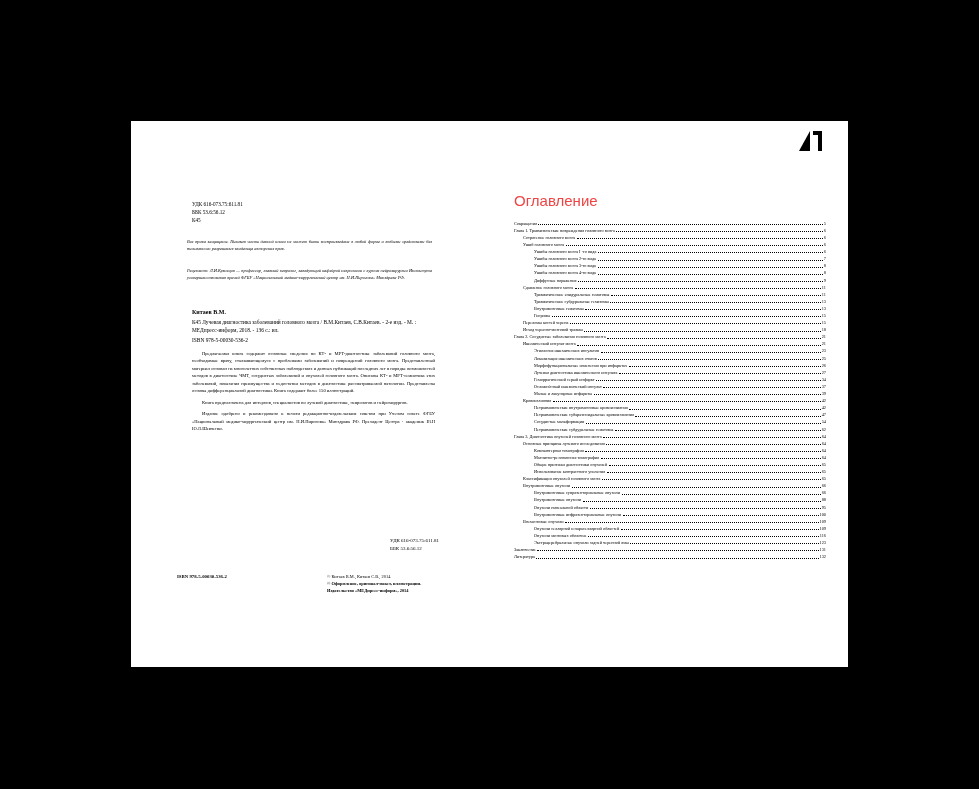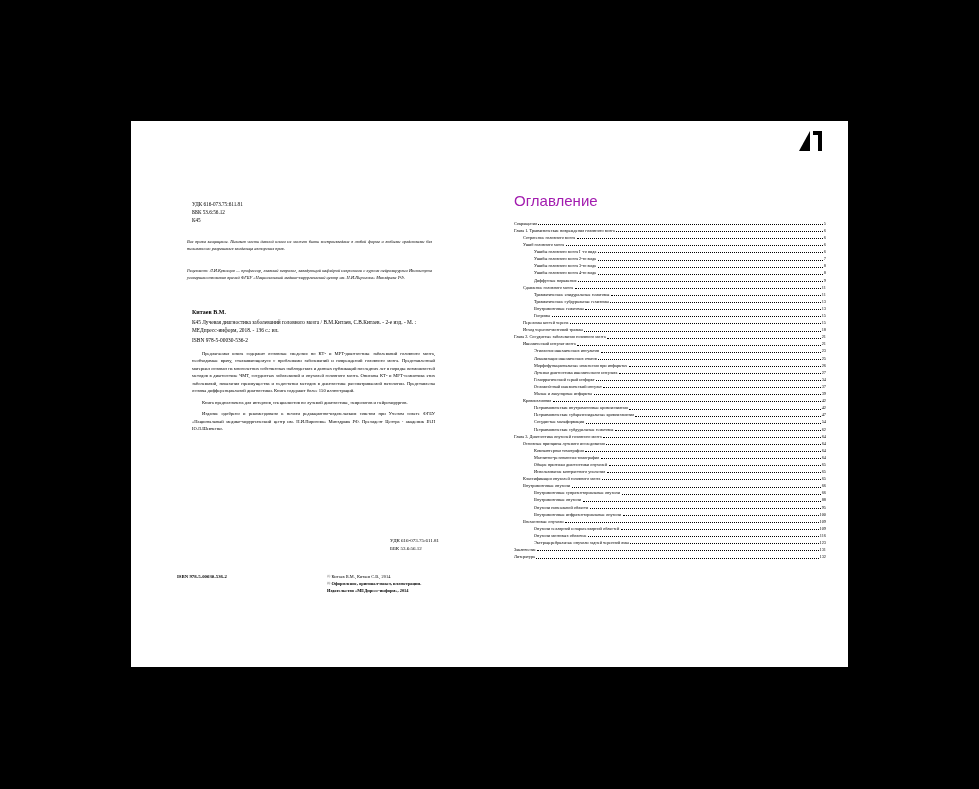--- a/index.html
+++ b/index.html
@@ -133,21 +133,21 @@
     top: 9px;
     width: 25px;
     height: 22px;
   }
   .toc-title {
     position: absolute;
     left: 25px;
     top: 71px;
     font-size: 15px;
     font-family: "Liberation Sans", sans-serif;
-    color: #a21caf;
+    color: #ef4444;
   }
   .toc {
     position: absolute;
     left: 25px;
     top: 98px;
     width: 312px;
     font-size: 4.3px;
     line-height: 1.0;
     color: #000;
   }

